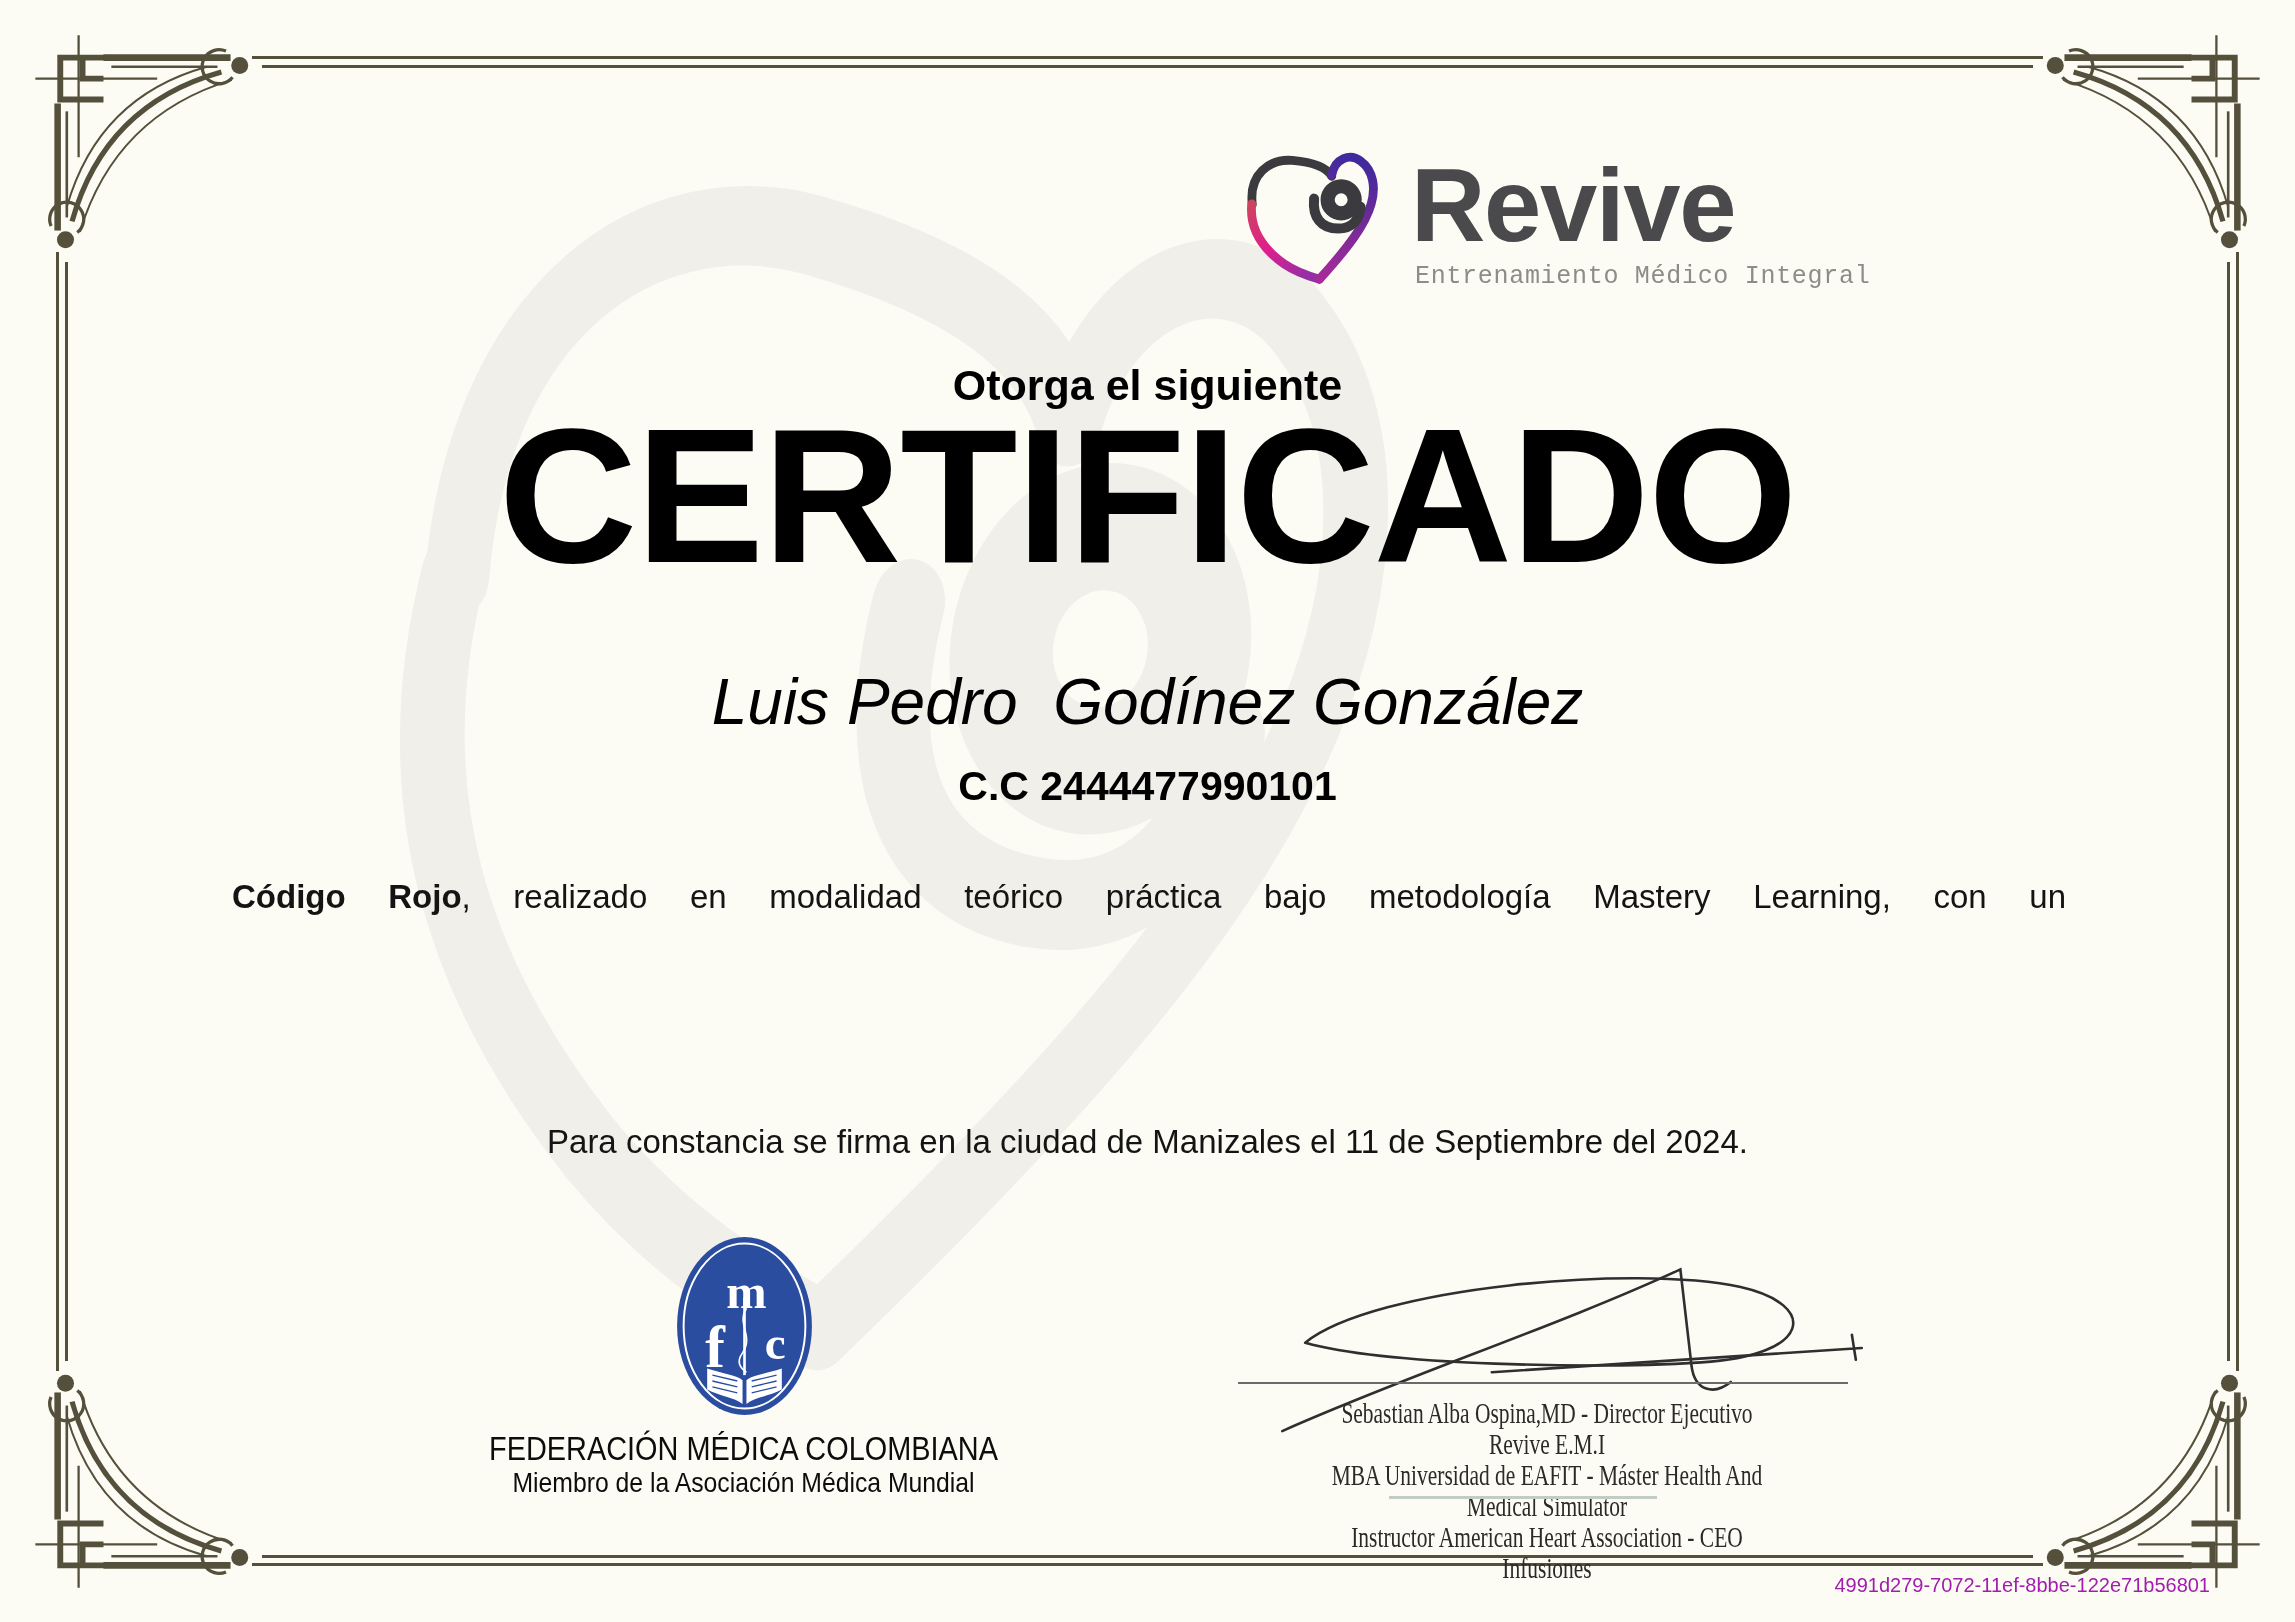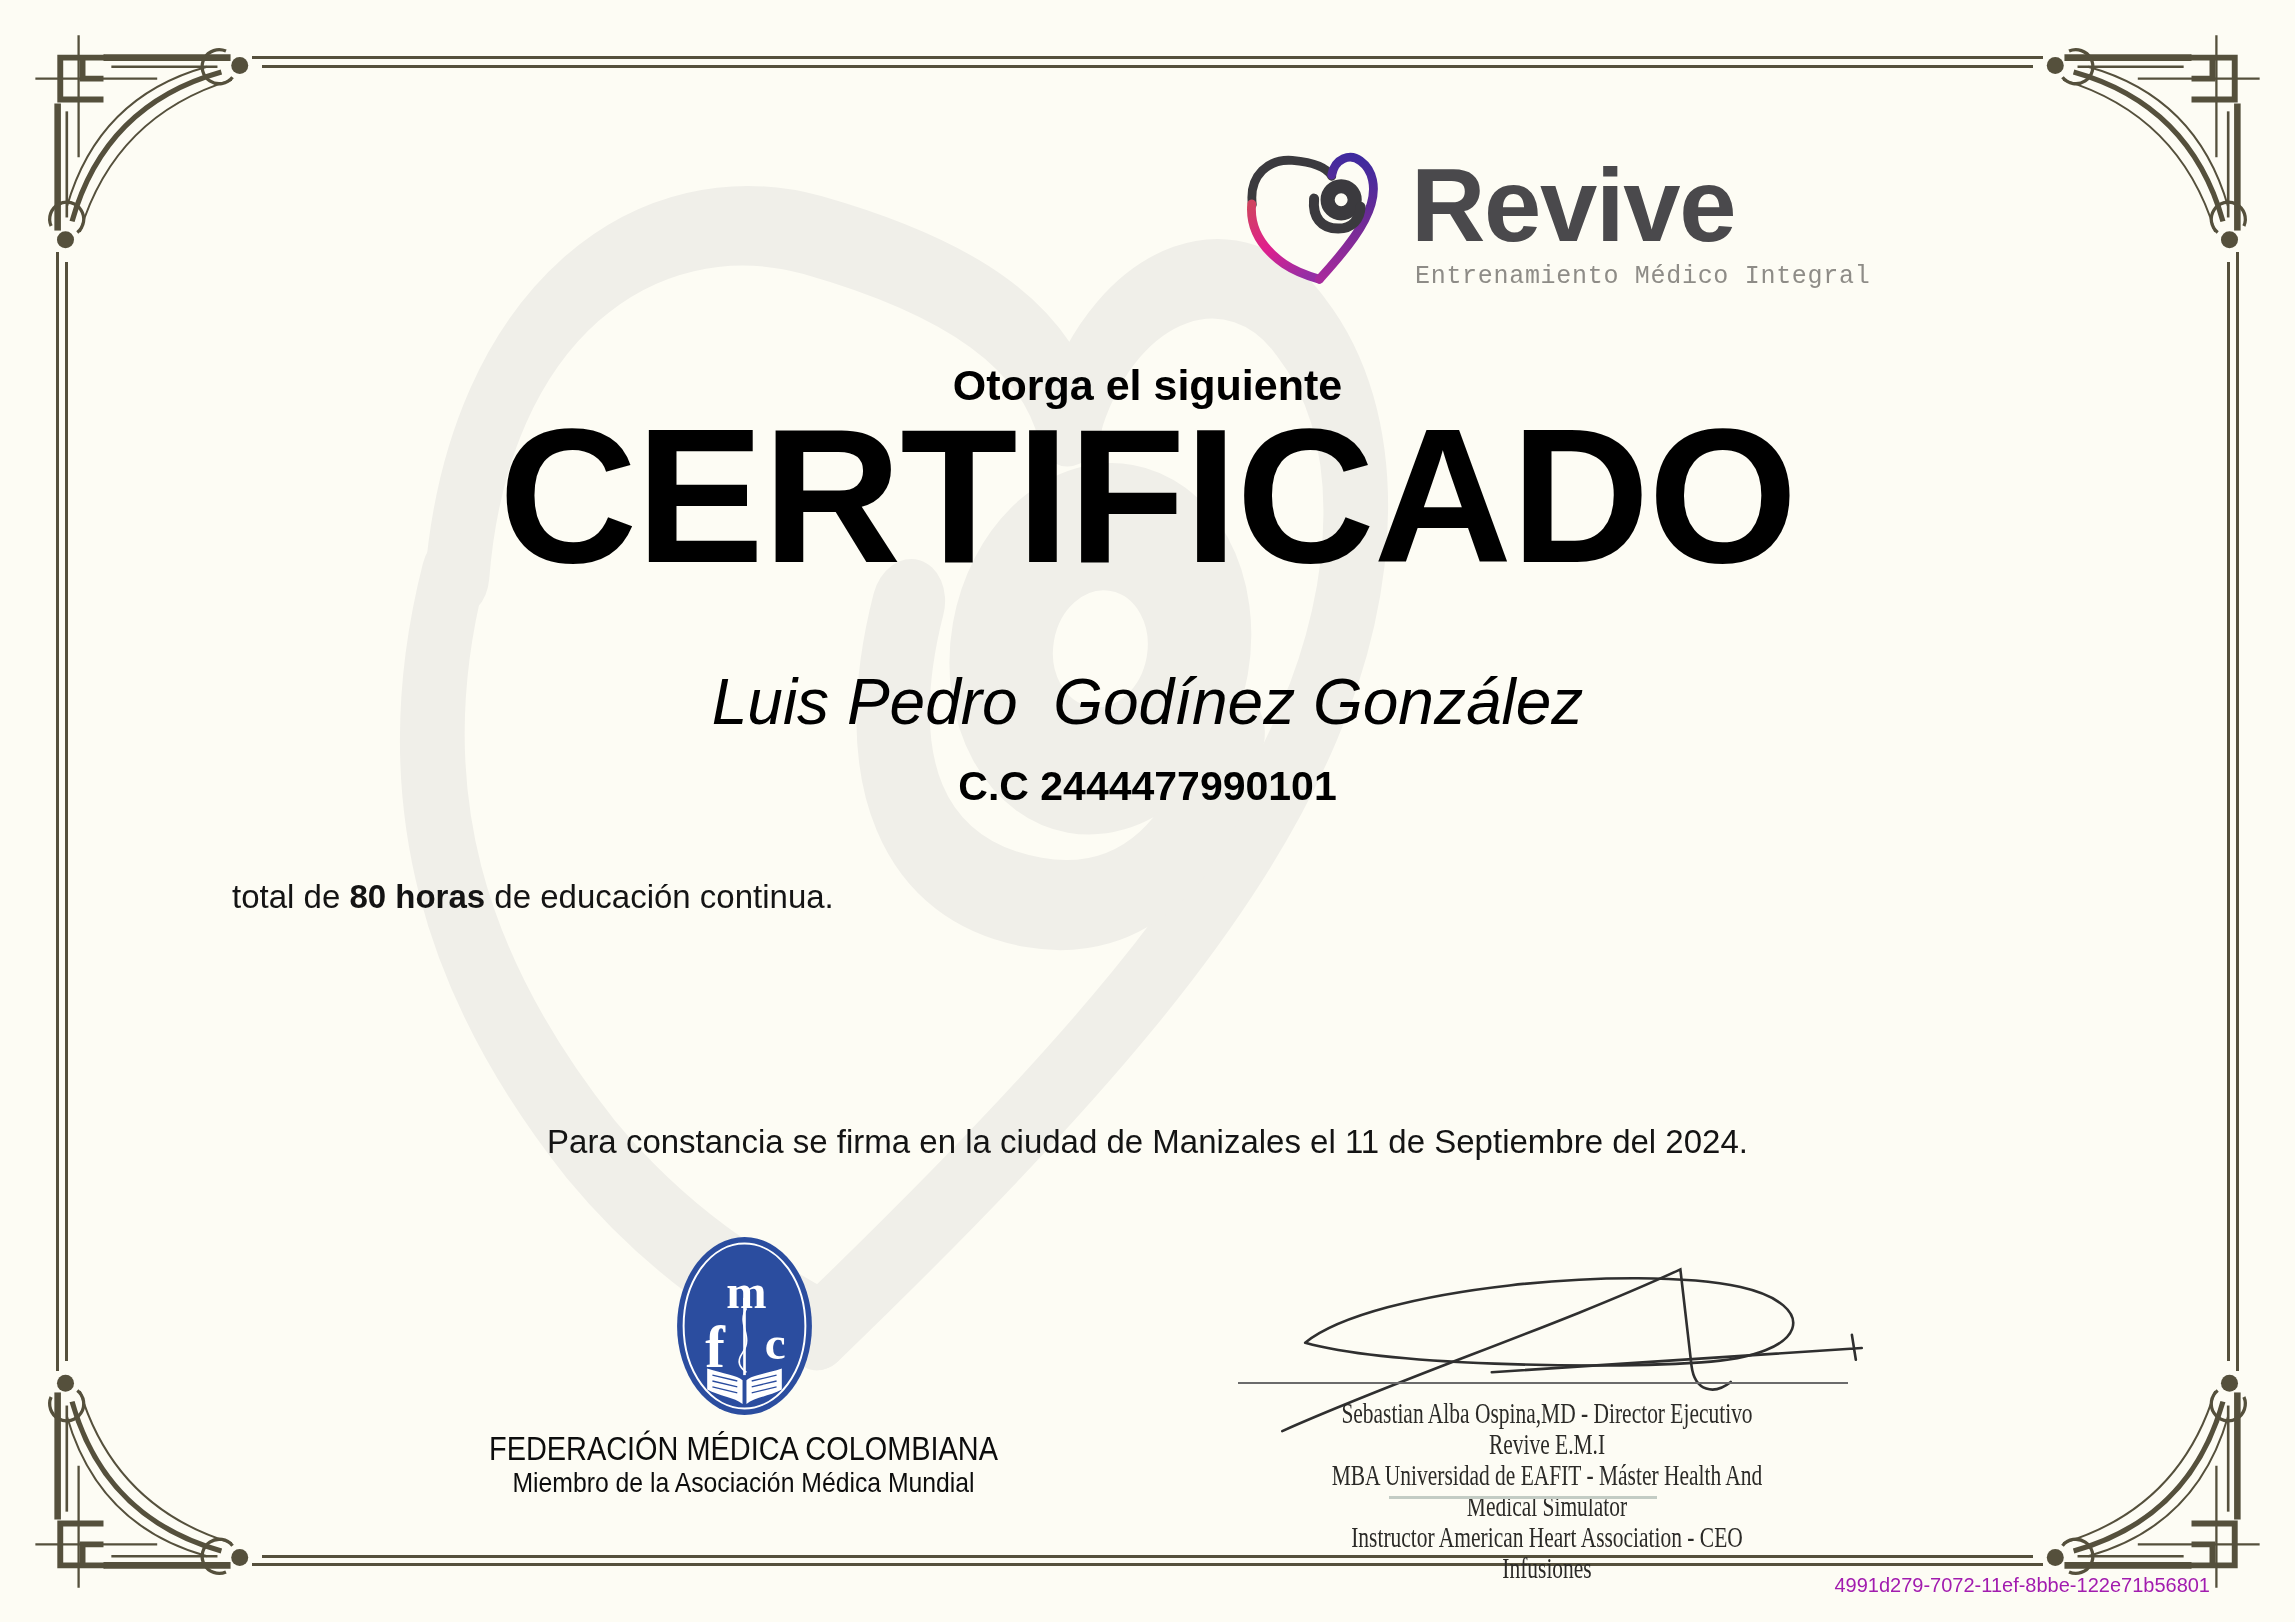--- a/index.html
+++ b/index.html
@@ -141,21 +141,21 @@
   </svg>
   <div class="abs brand">Revive</div>
   <div class="abs tagline">Entrenamiento Médico Integral</div>
 
   <div class="abs center-line intro">Otorga el siguiente</div>
   <div class="abs center-line title">CERTIFICADO</div>
   <div class="abs center-line name">Luis Pedro  Godínez González</div>
   <div class="abs center-line doc">C.C 2444477990101</div>
 
   <div class="abs body-par">
-      <div class="jline"><span>total de </span><b>80 horas</b><span> de educación continua.</span></div>
+      <div class="jline just"><b>Código Rojo</b><span>, realizado en modalidad teórico práctica bajo metodología Mastery Learning, con un</span></div>
     </div>
 
   <div class="abs center-line constancy">Para constancia se firma en la ciudad de Manizales el 11 de Septiembre del 2024.</div>
 
   <svg class="abs fmc-seal" viewBox="0 0 218 278">
     <ellipse cx="109" cy="139" rx="103" ry="136" fill="#2b4d9f"></ellipse>
     <ellipse cx="109" cy="139" rx="93" ry="126" fill="none" stroke="#ffffff" stroke-width="3"></ellipse>
     <text x="112" y="112" text-anchor="middle" fill="#ffffff" font-size="74" font-family="Liberation Serif, serif" font-weight="bold">m</text>
     <text x="64" y="202" text-anchor="middle" fill="#ffffff" font-size="90" font-family="Liberation Serif, serif" font-weight="bold">f</text>
     <text x="156" y="190" text-anchor="middle" fill="#ffffff" font-size="72" font-family="Liberation Serif, serif" font-weight="bold">c</text>

